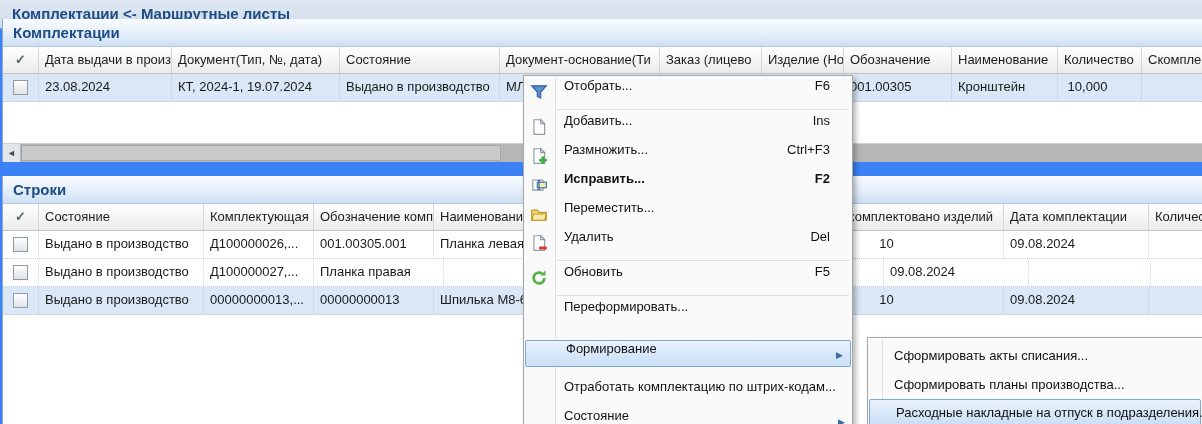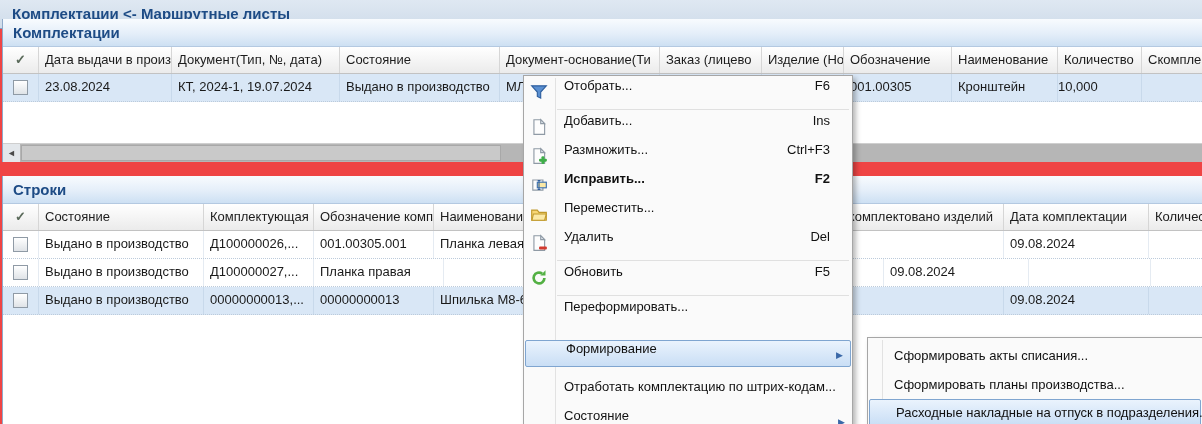--- a/index.html
+++ b/index.html
@@ -1,17 +1,17 @@
 <!DOCTYPE html>
 <html><head>
 <meta charset="utf-8">
 <style>
   html,body{margin:0;padding:0;}
   .stage{position:relative;width:1202px;height:424px;overflow:hidden;
-         background:#ef4444;font-family:"Liberation Sans",sans-serif;
+         background:#3b82f6;font-family:"Liberation Sans",sans-serif;
          -webkit-font-smoothing:antialiased;}
   
   .titlebar{position:absolute;left:0;top:0;width:1202px;height:28px;
             background:linear-gradient(#dfe8f2,#cfdcea);border-bottom:1px solid #7f9cbf;}
   .titlebar-text{position:absolute;left:12px;top:5px;font-size:15px;font-weight:bold;color:#1d4b85;}
   
   .panel{position:absolute;left:2px;width:1200px;background:#ffffff;
          border-left:1px solid #8fa9c9;box-sizing:border-box;overflow:hidden;}
   .panel1{top:19px;height:143px;}
   .panel2{top:176px;height:248px;}
@@ -22,21 +22,21 @@
   .thead{display:flex;height:26px;background:linear-gradient(#ffffff,#ebebeb);
          border-bottom:1px solid #c2c2c2;}
   .th{flex:0 0 auto;box-sizing:border-box;border-right:1px solid #d6d6d6;
       padding-left:6px;line-height:25px;font-size:13px;color:#1c1c1c;
       white-space:nowrap;overflow:hidden;}
   .row{display:flex;height:27px;border-bottom:1px dotted #bccbdb;background:#fff;}
   .row.selected{background:#d9e7f6;}
   .cell{flex:0 0 auto;box-sizing:border-box;border-right:1px solid rgba(150,175,205,.25);
         padding-left:6px;line-height:26px;font-size:13px;color:#1a1a1a;
         white-space:nowrap;overflow:hidden;}
-  .num{text-align:left;padding-right:24px;padding-left:0;}
+  .num{text-align:center;padding-right:24px;padding-left:0;}
   .checkcell{display:flex;align-items:center;justify-content:center;padding:0;}
   .checkbox{width:13px;height:13px;border:1px solid #8f9aa5;background:linear-gradient(#ffffff,#dfe3e7);}
   .th-check{text-align:center;padding-left:0;color:#5a6a5a;font-weight:bold;}
   
   .t1-c0{width:36px}.t1-c1{width:133px}.t1-c2{width:168px}.t1-c3{width:160px}
   .t1-c4{width:160px}.t1-c5{width:102px}.t1-c6{width:82px}.t1-c7{width:108px}
   .t1-c8{width:106px}.t1-c9{width:84px}.t1-c10{width:122px}
   
   .t2-c0{width:36px}.t2-c1{width:165px}.t2-c2{width:110px}.t2-c3{width:120px}
   .t2-c4{width:130px}.t2-c5{width:230px}.t2-c6{width:210px}.t2-c7{width:145px}.t2-c8{width:122px}

